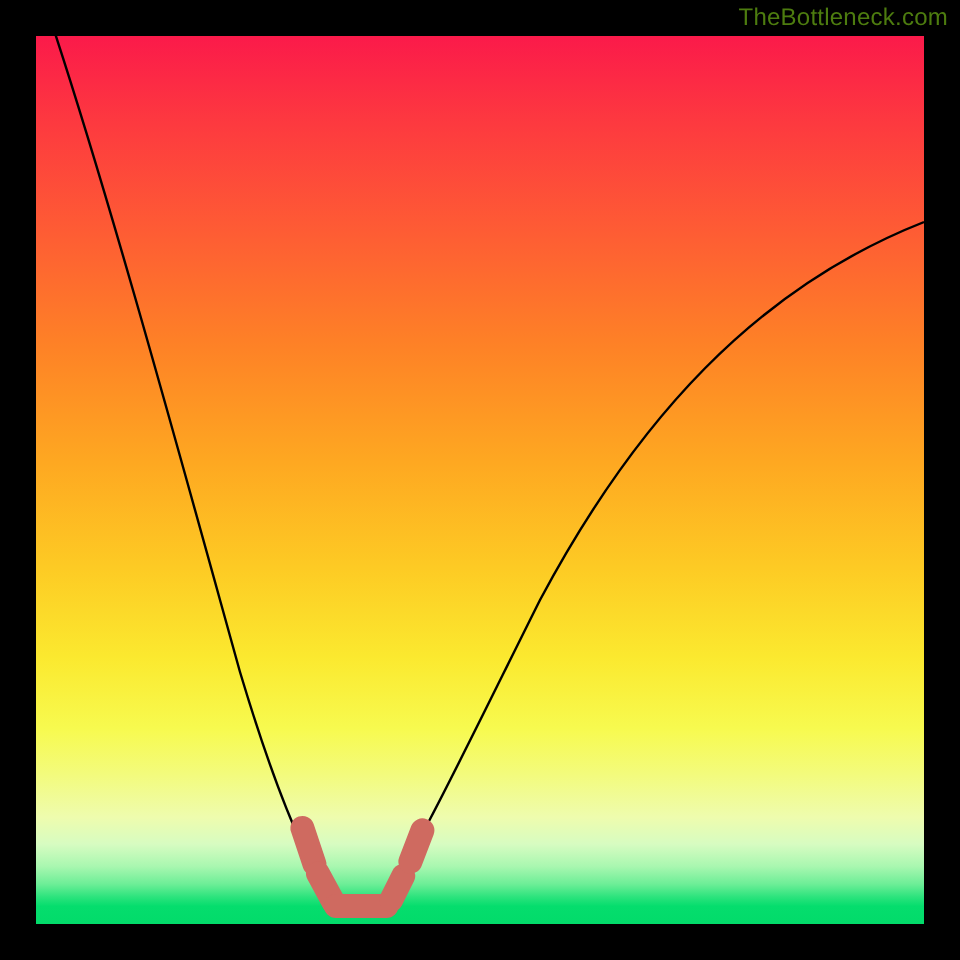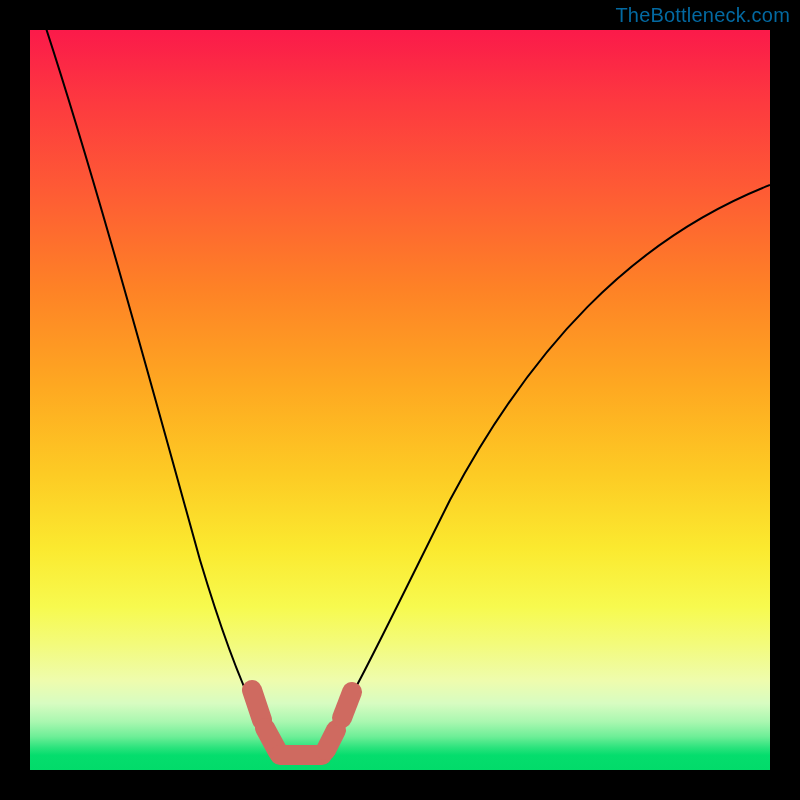--- a/index.html
+++ b/index.html
@@ -16,21 +16,21 @@
     top: 0;
     left: 0;
     width: 800px;
     height: 800px;
     background: #000;
   }
   .watermark {
     position: absolute;
     top: 4px;
     right: 10px;
-    color: #0369a1;
+    color: #4d7c0f;
     font-size: 20px;
     letter-spacing: 0.2px;
     z-index: 10;
   }
   .plot {
     position: absolute;
     top: 30px;
     left: 30px;
     width: 740px;
     height: 740px;

